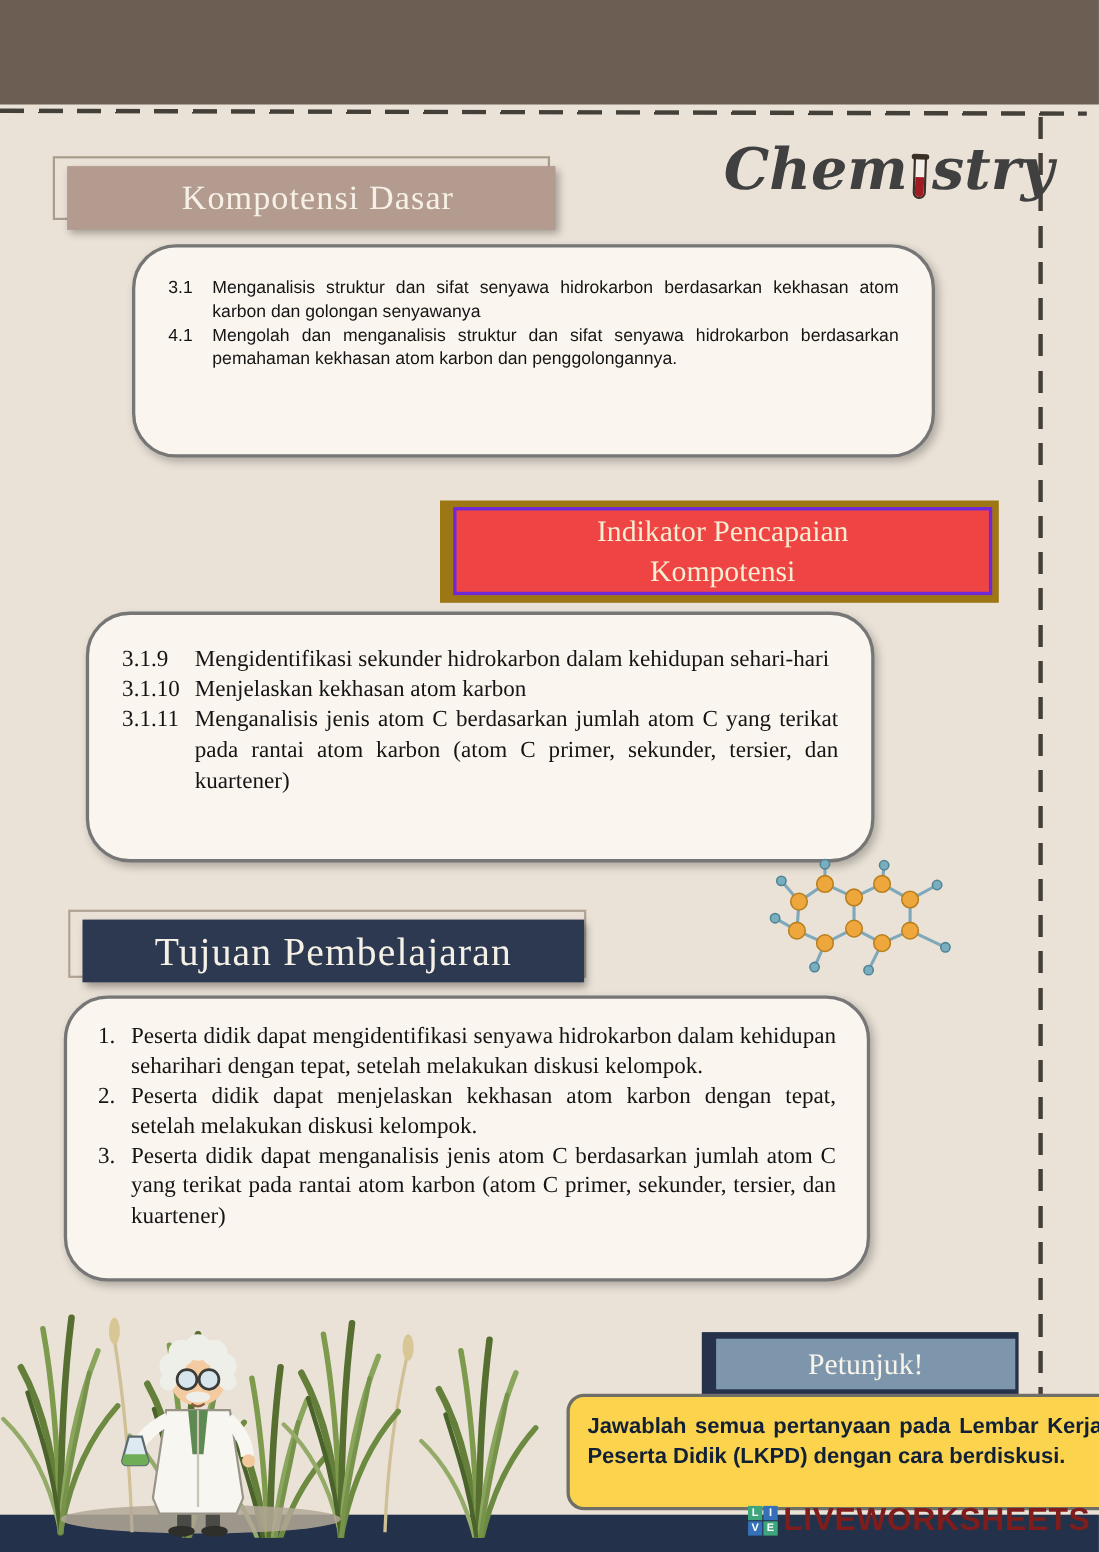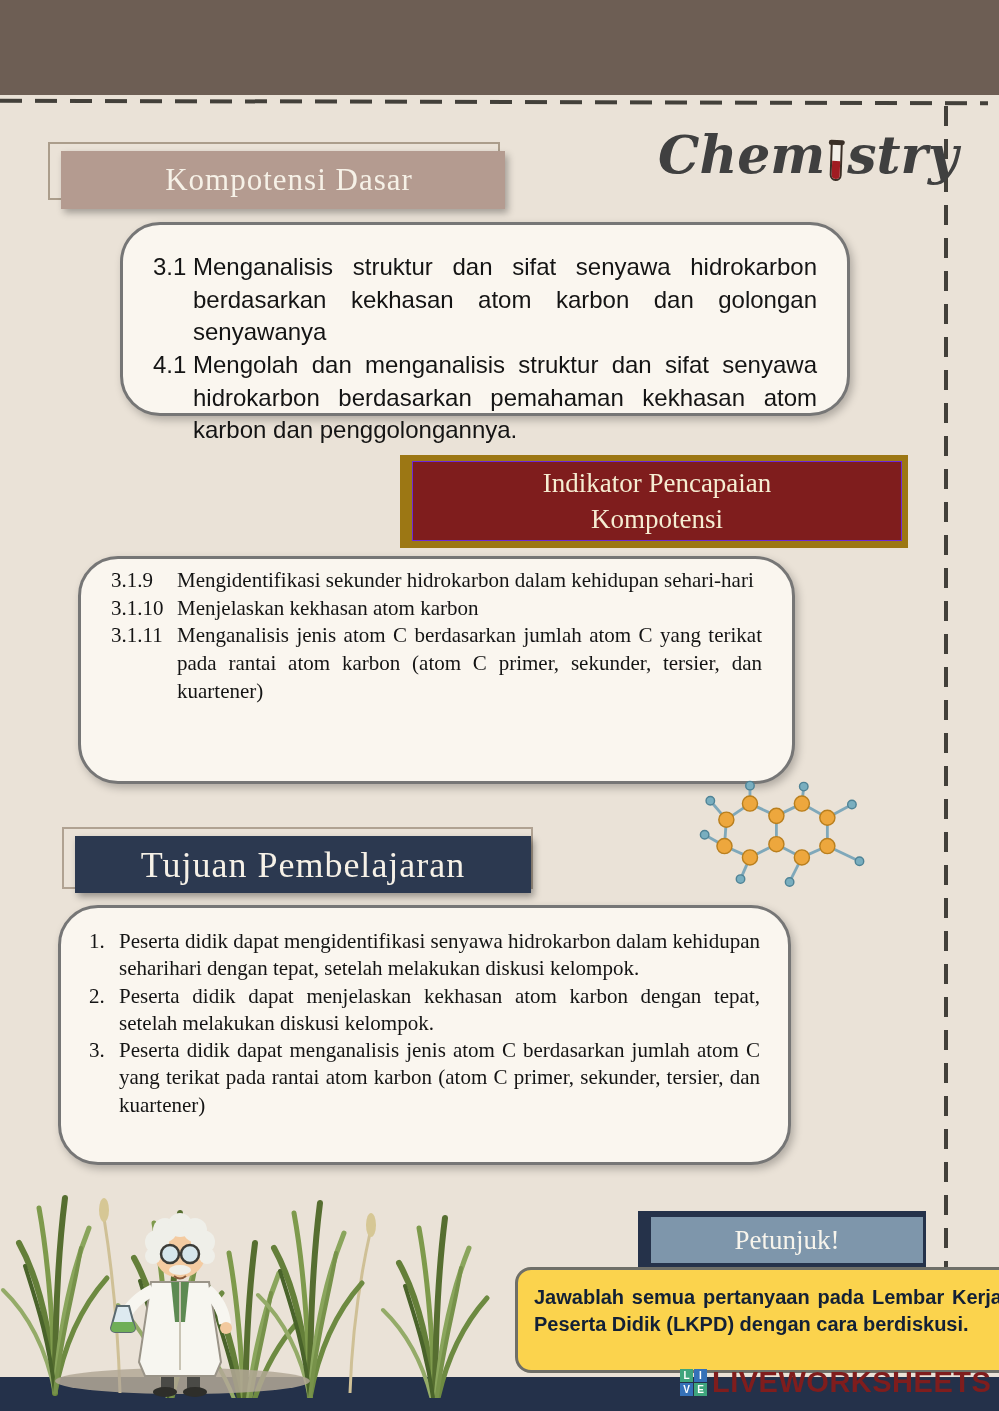--- a/index.html
+++ b/index.html
@@ -25,30 +25,30 @@
   .chem-logo .tube { display:inline-block; width:20px; height:58px; margin:0 1px; transform:translateY(10px) rotate(2deg); }
 
   
   .round-box { position:absolute; background:#faf6ef; border:3px solid #767676; border-radius:40px;
     box-shadow:3px 4px 8px rgba(0,0,0,.25); color:#141414; }
   .li { display:flex; }
   .li .num { white-space:nowrap; }
   .li .txt { flex:1; text-align:justify; }
 
   .box-kd { left:120px; top:222px; width:730px; height:194px; padding:26px 30px 4px 30px;
-    font-family:"Liberation Sans", sans-serif; font-size:24px; line-height:1.36; }
+    font-family:"Liberation Sans", sans-serif; font-size:16px; line-height:1.36; }
   .box-kd .num { flex:0 0 40px; }
 
   
   .ind-shadow { position:absolute; left:400px; top:455px; width:508px; height:93px; background:#9c7714; }
-  .ind-header { position:absolute; left:412px; top:461px; width:490px; height:80px; background:#7f1d1d;
-    border:1px solid #6d28d9; display:flex; align-items:center; justify-content:center; }
+  .ind-header { position:absolute; left:412px; top:461px; width:490px; height:80px; background:#ef4444;
+    border:3px solid #6d28d9; display:flex; align-items:center; justify-content:center; }
   .ind-header span { display:block; max-width:310px; text-align:center; color:#f6edd2; font-size:27px; line-height:36px; }
 
-  .box-ind { left:78px; top:556px; width:717px; height:228px; padding:8px 30px 0 30px;
+  .box-ind { left:78px; top:556px; width:717px; height:228px; padding:26px 30px 0 30px;
     font-size:21px; line-height:1.32; }
   .box-ind .num { flex:0 0 66px; }
 
   
   .molecule { position:absolute; left:693px; top:780px; width:180px; height:118px; }
 
   
   .tj-frame { position:absolute; left:62px; top:827px; width:471px; height:62px; border:2px solid #b0a292; }
   .tj-header { position:absolute; left:75px; top:836px; width:456px; height:57px; background:#2c3950;
     box-shadow:3px 4px 7px rgba(0,0,0,.35); display:flex; align-items:center; justify-content:center; }

